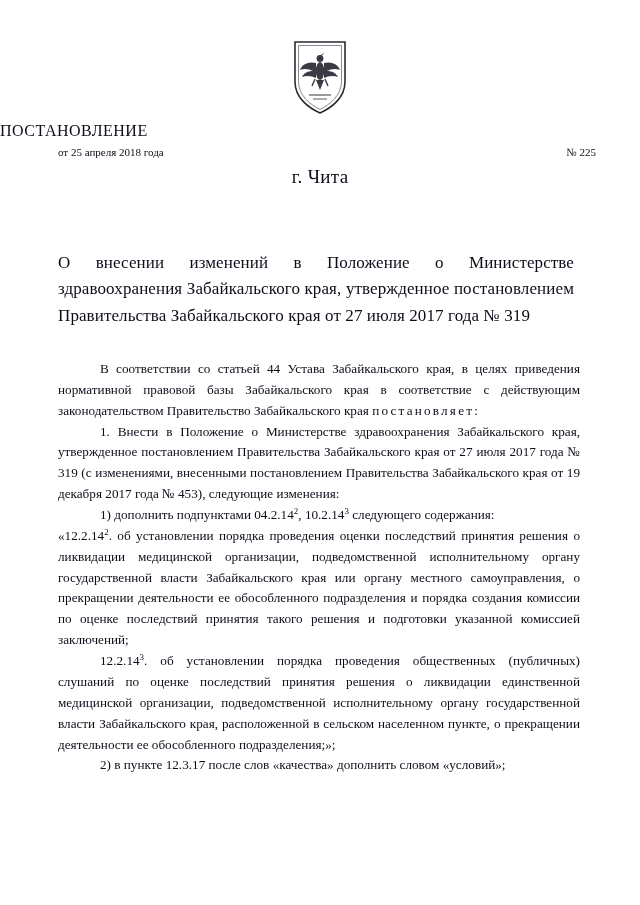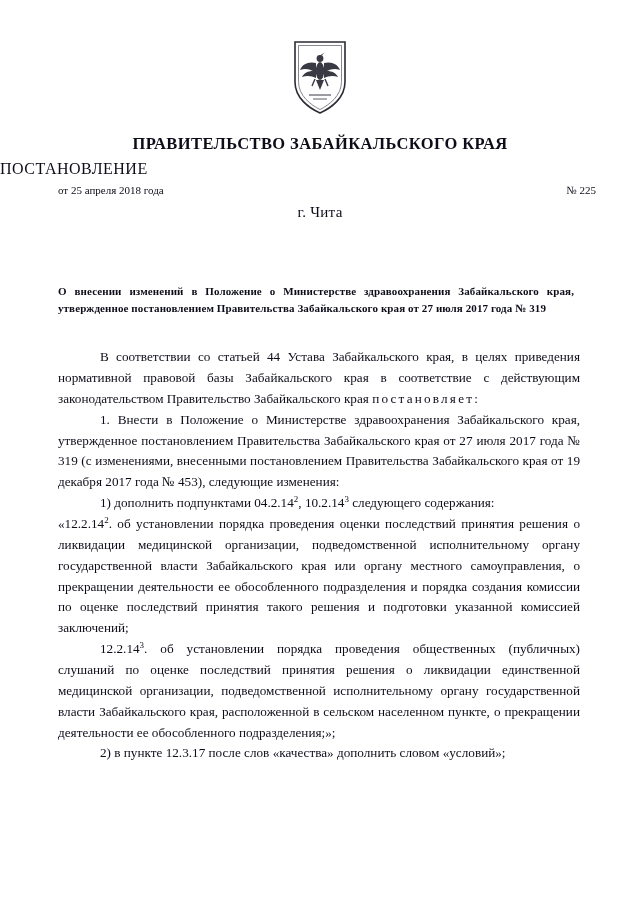--- a/index.html
+++ b/index.html
@@ -53,30 +53,30 @@
   .meta-row {
     margin-top: 6px;
     padding: 0 44px 0 58px;
     display: flex;
     justify-content: space-between;
     align-items: baseline;
     font-size: 11px;
   }
   .city {
     text-align: center;
-    font-size: 15px;
+    font-size: 19px;
     margin-top: 8px;
     letter-spacing: 0.3px;
   }
 
   
   .subject {
     margin: 62px 66px 0 58px;
-    font-size: 11px;
-    font-weight: 700;
+    font-size: 17px;
+    font-weight: 400;
     text-align: justify;
     line-height: 1.55;
     letter-spacing: 0.1px;
   }
 
   
   .body {
     margin: 30px 60px 0 58px;
     font-size: 13.2px;
     line-height: 1.58;
@@ -122,21 +122,20 @@
         <path d="M27 42 L31 52 L35 42 Z"></path>
 
         <path d="M26 41 L23 48 M36 41 L39 48" stroke="#3a3a44" stroke-width="1.4" fill="none"></path>
       </g>
 
       <path d="M20 57 H42" stroke="#4a4a54" stroke-width="1.1"></path>
       <path d="M24 61 H38" stroke="#4a4a54" stroke-width="0.9"></path>
     </svg>
   </div>
 
-  <div class="org-title">ПРАВИТЕЛЬСТВО ЗАБАЙКАЛЬСКОГО КРАЯ</div>
   <div class="doc-type">ПОСТАНОВЛЕНИЕ</div>
 
   <div class="meta-row">
     <span>от 25 апреля 2018 года</span>
     <span>№ 225</span>
   </div>
 
   <div class="city">г. Чита</div>
 
   <div class="subject">О внесении изменений в Положение о Министерстве здравоохранения Забайкальского края, утвержденное постановлением Правительства Забайкальского края от 27 июля 2017 года № 319</div>

